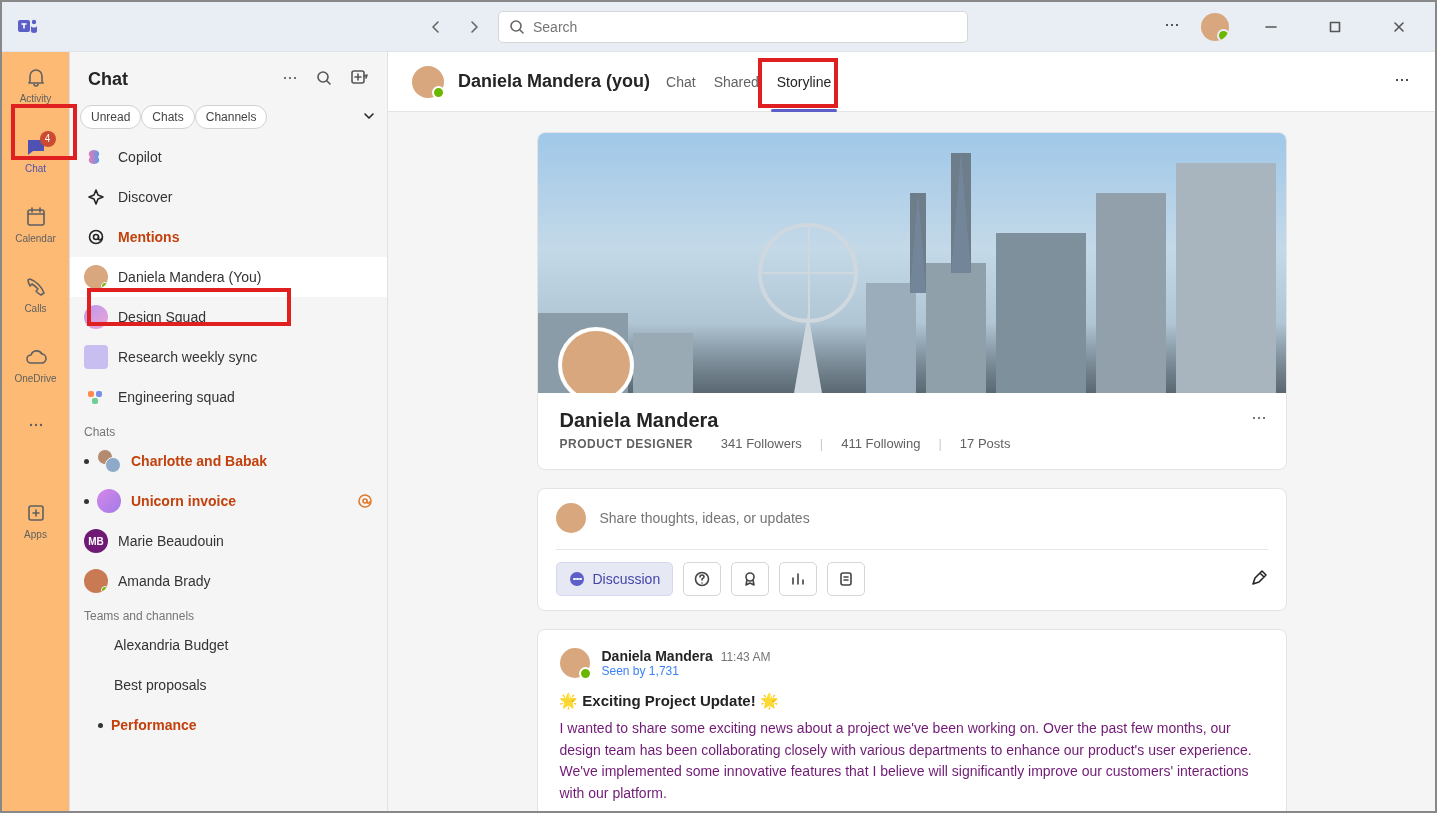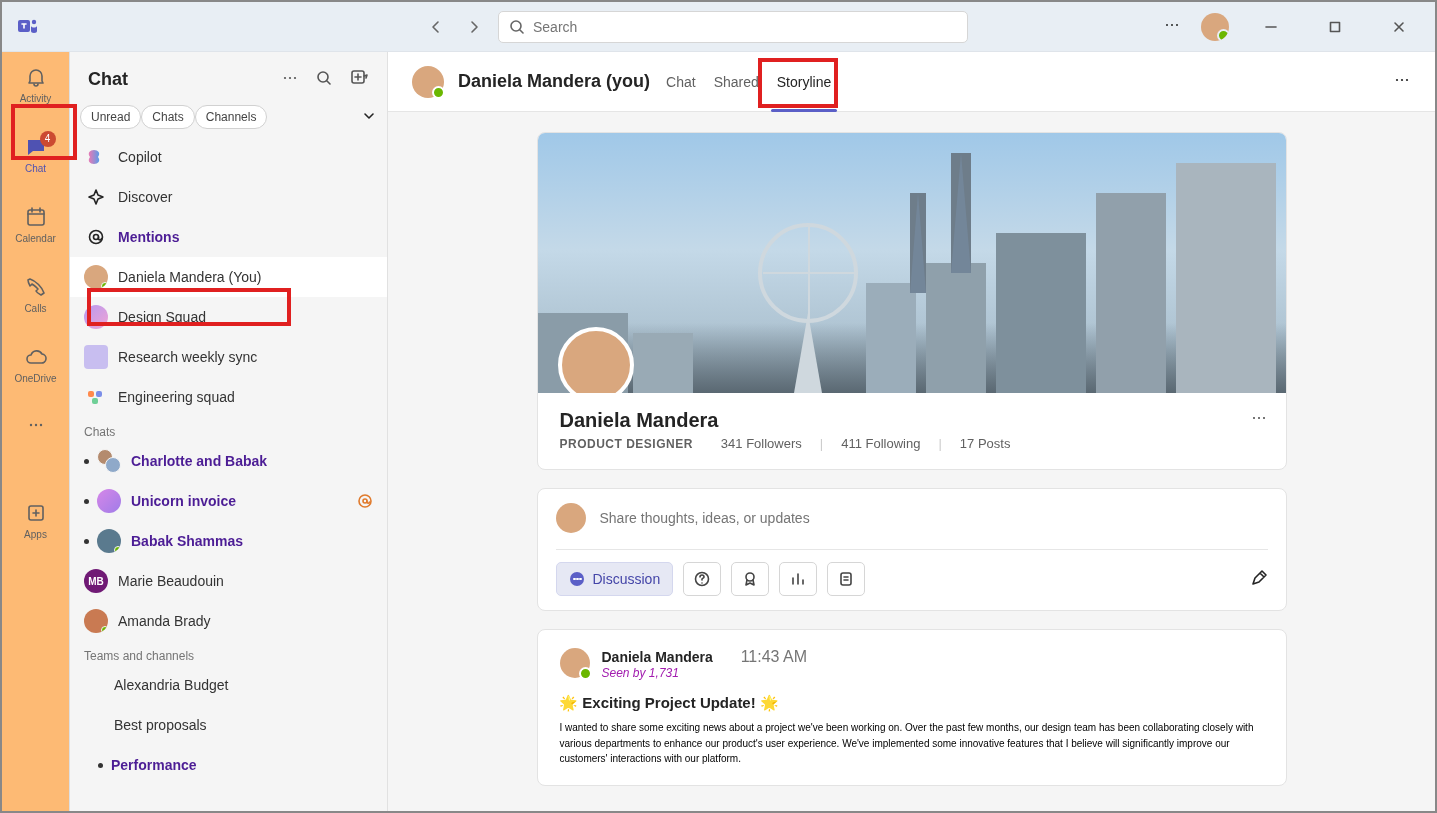--- a/index.html
+++ b/index.html
@@ -37,21 +37,21 @@
 .chat-head { display: flex; align-items: center; padding: 16px 18px 8px 18px; gap: 8px; }
 .chat-head-title { font-size: 18px; font-weight: 700; flex: 1; }
 .chat-head-actions { display: flex; align-items: center; gap: 16px; color: #555; }
 .filter-row { display: flex; align-items: center; padding: 6px 10px 8px 10px; }
 .pill { background: #fff; border: 1px solid #d1d1d1; border-radius: 16px; height: 24px; padding: 0 10px; font-size: 12px; display: flex; align-items: center; color: #444; }
 .pill-spacer { flex: 1; }
 .entry { height: 40px; display: flex; align-items: center; gap: 10px; padding: 0 14px; cursor: pointer; }
 .entry.selected { background: #fff; }
 .entry-icon { width: 24px; height: 24px; display: flex; align-items: center; justify-content: center; border-radius: 50%; flex-shrink: 0; position: relative; }
 .entry-text { flex: 1; font-size: 14px; color: #333; white-space: nowrap; overflow: hidden; text-overflow: ellipsis; }
-.entry.bold .entry-text { font-weight: 700; color: #4c1d95; }
+.entry.bold .entry-text { font-weight: 700; color: #c2410c; }
 .dot { width: 5px; height: 5px; border-radius: 50%; background: #333; flex-shrink: 0; margin-right: -2px; }
 .section-label { font-size: 12px; color: #757575; padding: 8px 14px 2px 14px; }
 .presence-dot { position:absolute; right:-1px; bottom:-1px; width:8px; height:8px; border-radius:50%; background:#6bb700; border:1.5px solid #f5f5f5; }
 .mention-badge { width: 16px; height: 16px; color: #e07a2c; }
 .indent { padding-left: 44px; }
 
 
 .avatar-circle { width: 24px; height: 24px; border-radius: 50%; background: #c9a57e; overflow: hidden; flex-shrink: 0; }
 .avatar-pair { position: relative; width: 24px; height: 24px; }
 .avatar-pair span { position:absolute; width:16px; height:16px; border-radius:50%; border:1.5px solid #f5f5f5; }
@@ -98,24 +98,24 @@
 .comp-btn.primary { background: #e6e8f4; border-color: #d4d7ee; color: #4445a8; }
 .comp-btn.iconly { width: 38px; padding: 0; }
 .compose-row2-spacer { flex: 1; }
 
 
 .post { padding: 18px 22px; }
 .post-head { display: flex; align-items: flex-start; gap: 12px; margin-bottom: 14px; }
 .post-avatar { width: 30px; height: 30px; border-radius: 50%; background: #d9a77e; position: relative; }
 .post-avatar::after { content:""; position:absolute; right:-2px; bottom:-2px; width:9px; height:9px; border-radius:50%; background:#6bb700; border:2px solid #fff; }
 .post-author { font-size: 14px; font-weight: 700; }
-.post-time { font-size: 16px; color: #757575; margin-left: 24px; font-weight: 400; }
-.post-seen { font-size: 12px; color: #a21caf; font-style: italic; }
+.post-time { font-size: 12px; color: #757575; margin-left: 4px; font-weight: 400; }
+.post-seen { font-size: 12px; color: #3b82f6; }
 .post-title { font-size: 15px; font-weight: 700; margin-bottom: 8px; }
-.post-body { font-size: 10px; line-height: 1.55; color: #000000; }
+.post-body { font-size: 14px; line-height: 1.55; color: #701a75; }
 
 .svg16 { width:16px; height:16px; }
 .svg18 { width:18px; height:18px; }
 .svg20 { width:20px; height:20px; }
 .svg24 { width:24px; height:24px; }
 svg { stroke: currentColor; stroke-width: 1.6; fill: none; stroke-linecap: round; stroke-linejoin: round; }
 </style>
 </head>
 <body>
 
@@ -324,27 +324,20 @@
     </div>
     <div class="entry bold">
       <span class="dot"></span>
       <span class="entry-icon avatar-circle" style="background:linear-gradient(135deg,#d687e8,#a07ce8);"></span>
       <span class="entry-text">Unicorn invoice</span>
       <span class="mention-badge"><svg class="svg16" viewBox="0 0 16 16">
             <circle cx="8" cy="8" r="6"></circle>
             <circle cx="8" cy="8" r="2"></circle>
             <path d="M10 8v1c0 .8.6 1.2 1.2 1.2s1.2-.4 1.2-1.2"></path>
           </svg></span>
-    </div>
-    <div class="entry bold">
-      <span class="dot"></span>
-      <span class="entry-icon avatar-circle" style="background:#5a7a8e;">
-          <span class="presence-dot"></span>
-        </span>
-      <span class="entry-text">Babak Shammas</span>
     </div>
     <div class="entry">
       <span class="entry-icon avatar-circle" style="background:#701a75;display:flex;align-items:center;justify-content:center;color:#fff;font-size:10px;font-weight:600;">MB</span>
       <span class="entry-text">Marie Beaudouin</span>
     </div>
     <div class="entry">
       <span class="entry-icon avatar-circle" style="background:#c97a52;">
           <span class="presence-dot"></span>
         </span>
       <span class="entry-text">Amanda Brady</span>

